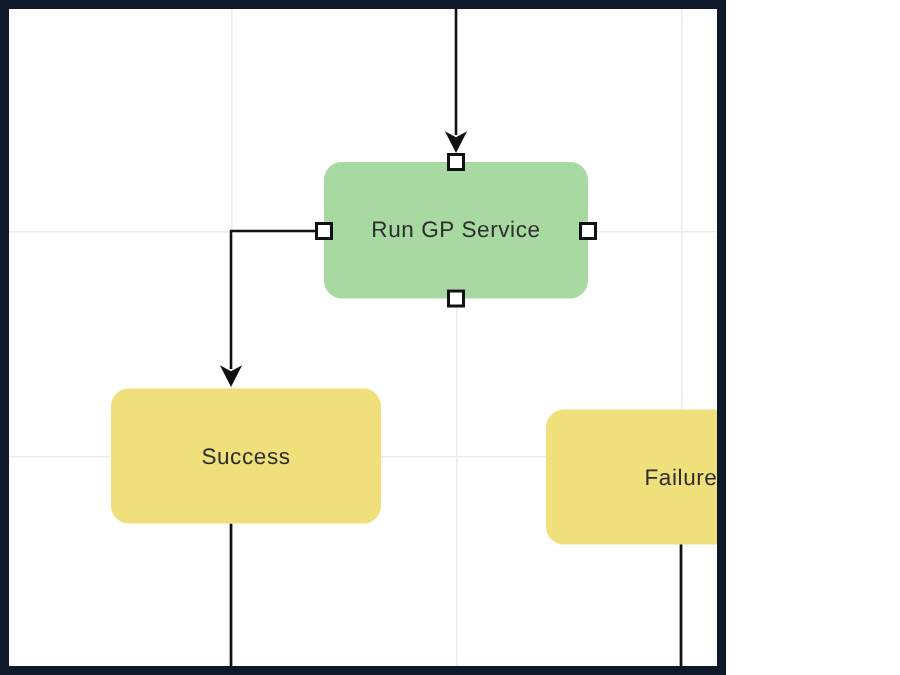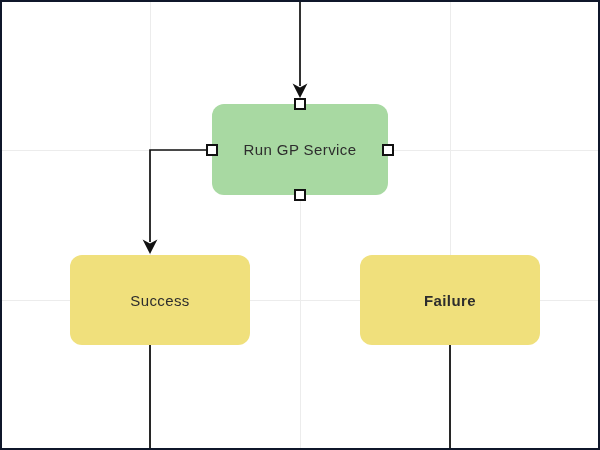--- a/index.html
+++ b/index.html
@@ -2,25 +2,25 @@
 <html><head>
 <meta charset="utf-8">
 <style>
   html, body {
     margin: 0;
     padding: 0;
     font-family: "Liberation Sans", "DejaVu Sans", sans-serif;
   }
   .canvas {
     position: relative;
-    width: 600px;
+    width: 484px;
     height: 450px;
     box-sizing: border-box;
     background: #ffffff;
-    border: 2px solid #0f172a;
+    border: 6px solid #0f172a;
     overflow: hidden;
   }
   .gridline {
     position: absolute;
     background: #ececec;
   }
   .gridline.v { top: 0; bottom: 0; width: 1px; }
   .gridline.h { left: 0; right: 0; height: 1px; }
   .gv-150 { left: 148px; }
   .gv-300 { left: 298px; }
@@ -47,21 +47,21 @@
   .node-green {
     left: 210px; top: 102px;
     width: 176px; height: 91px;
     background: #a8d9a2;
   }
   .node-yellow {
     width: 180px; height: 90px;
     background: #f0e07c;
   }
   .node-success { left: 68px; top: 253px; }
-  .node-failure { left: 358px; top: 253px; font-weight: bold; }
+  .node-failure { left: 358px; top: 267px; }
   .handle {
     position: absolute;
     box-sizing: border-box;
     width: 12px; height: 12px;
     background: #ffffff;
     border: 2px solid #111111;
   }
   .handle-top    { left: 82px; top: -6px; }
   .handle-bottom { left: 82px; bottom: -6px; }
   .handle-left   { left: -6px; top: 39.5px; }

